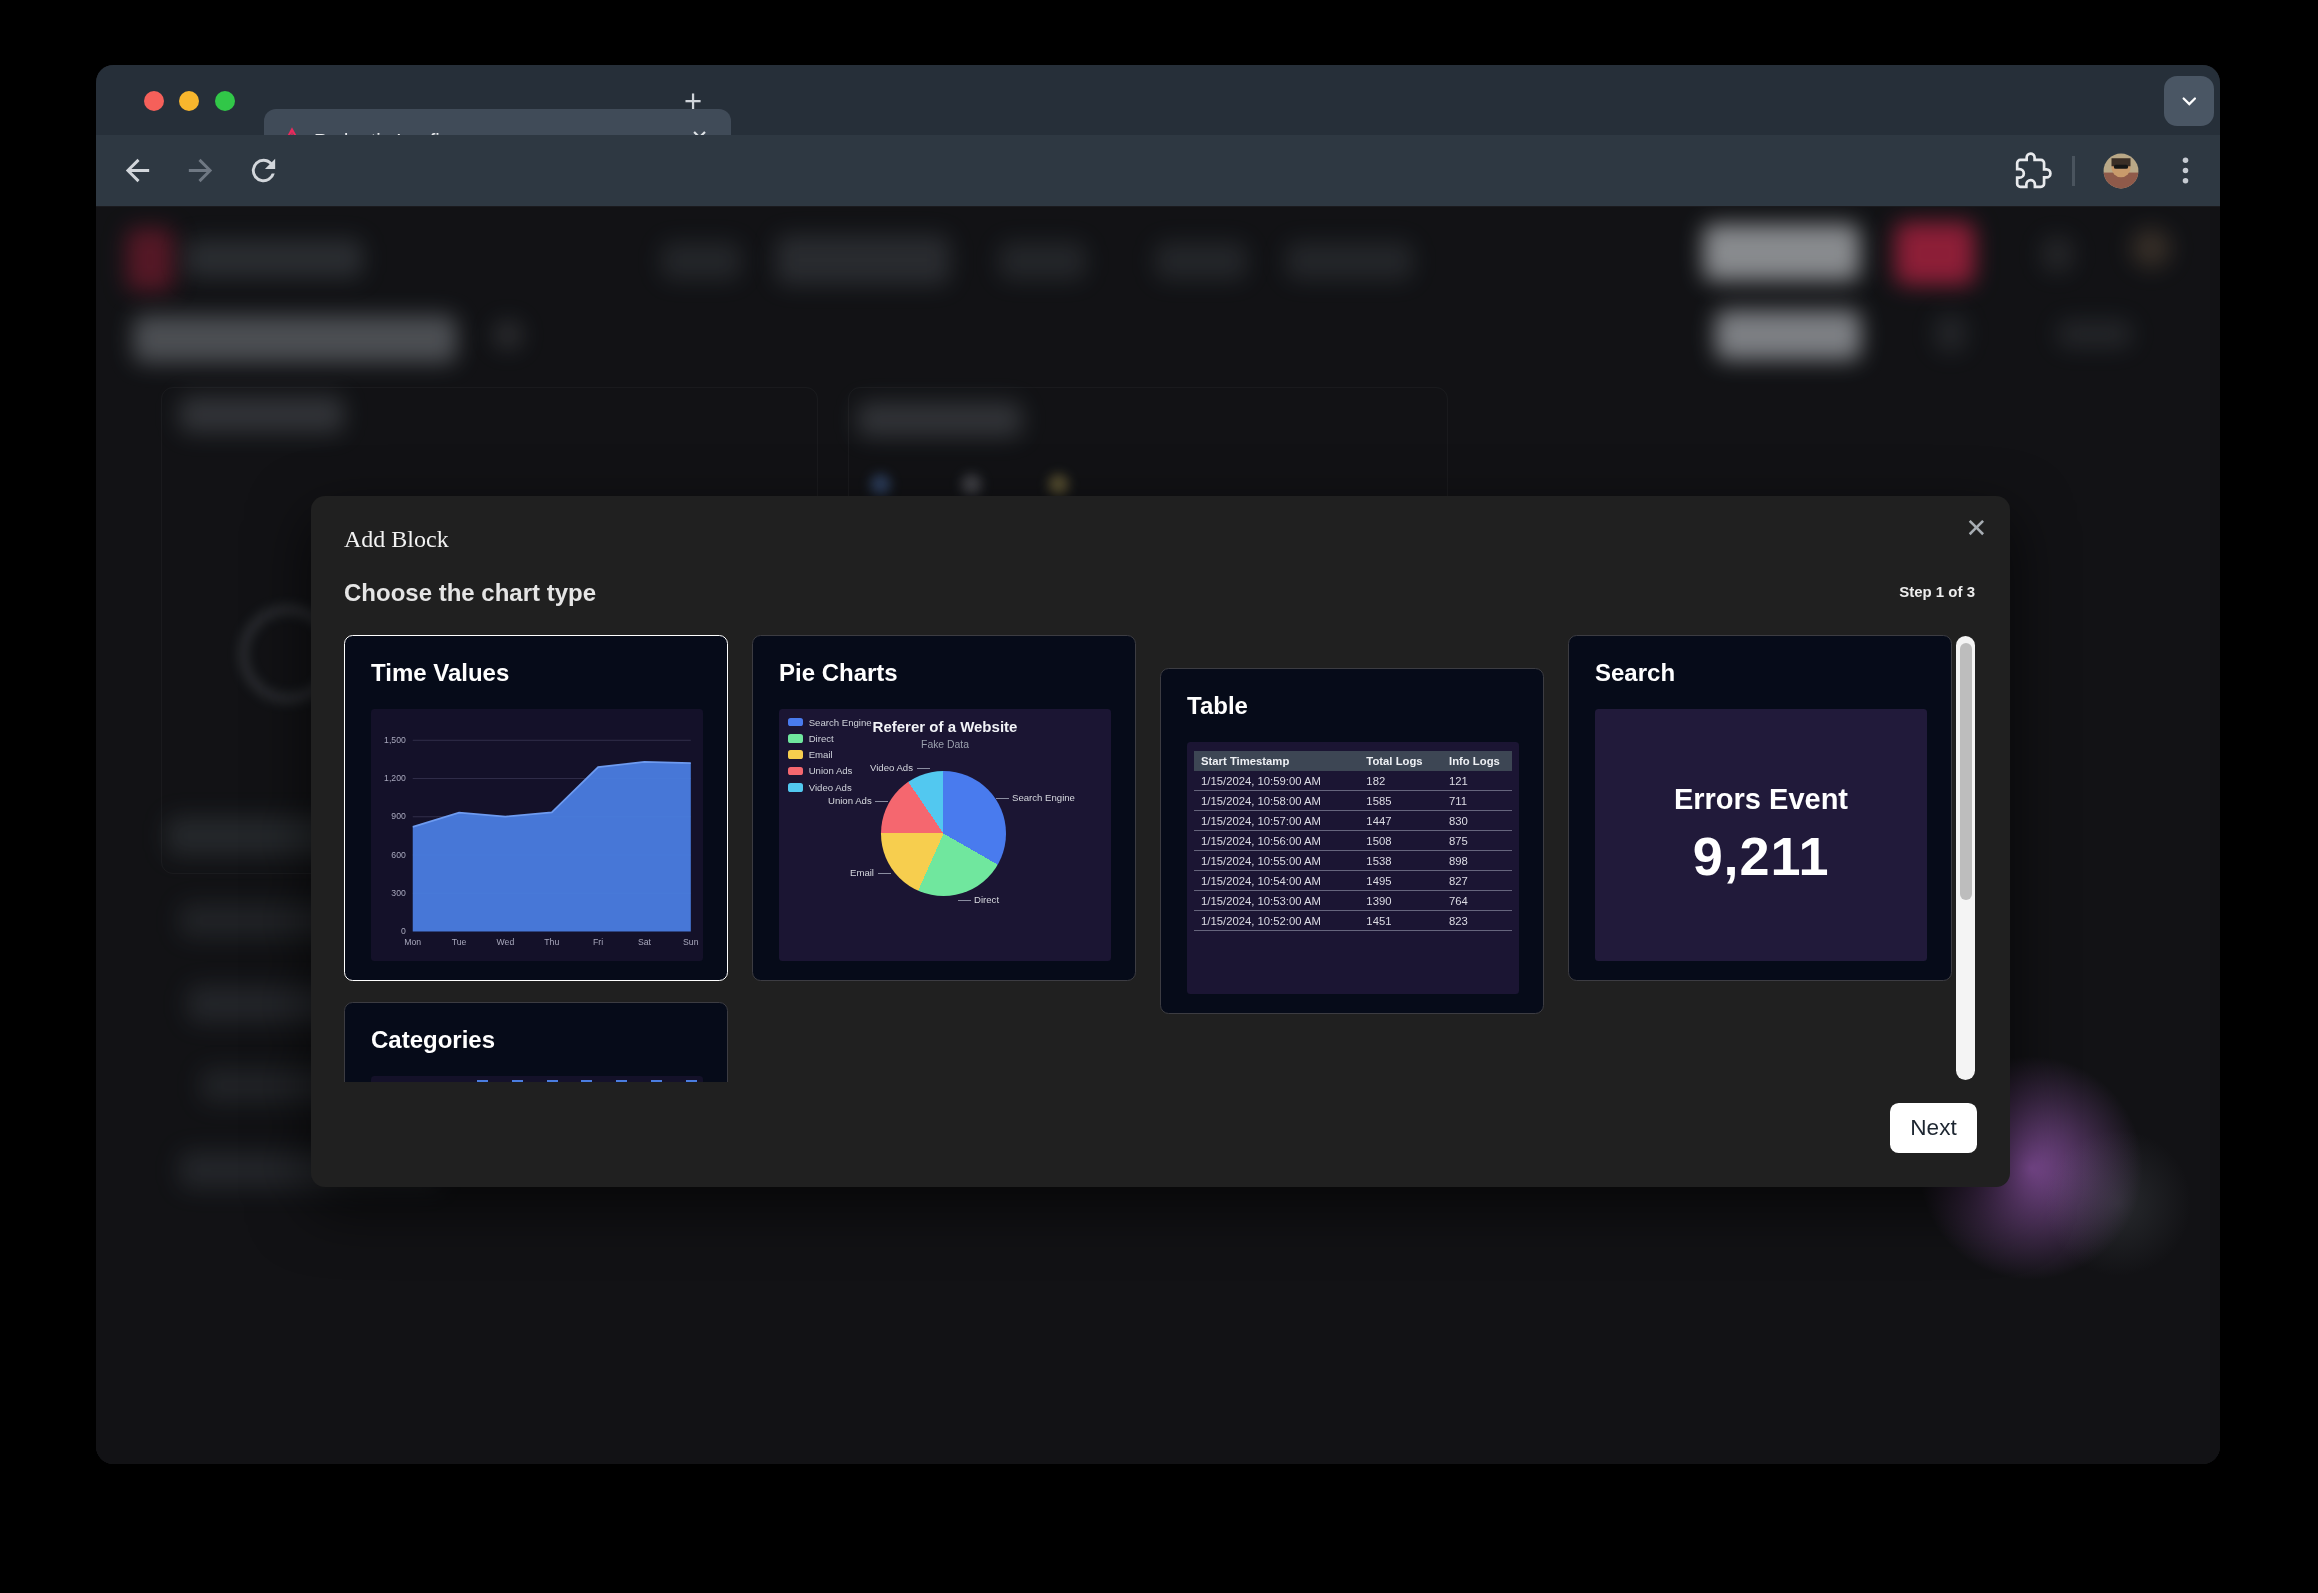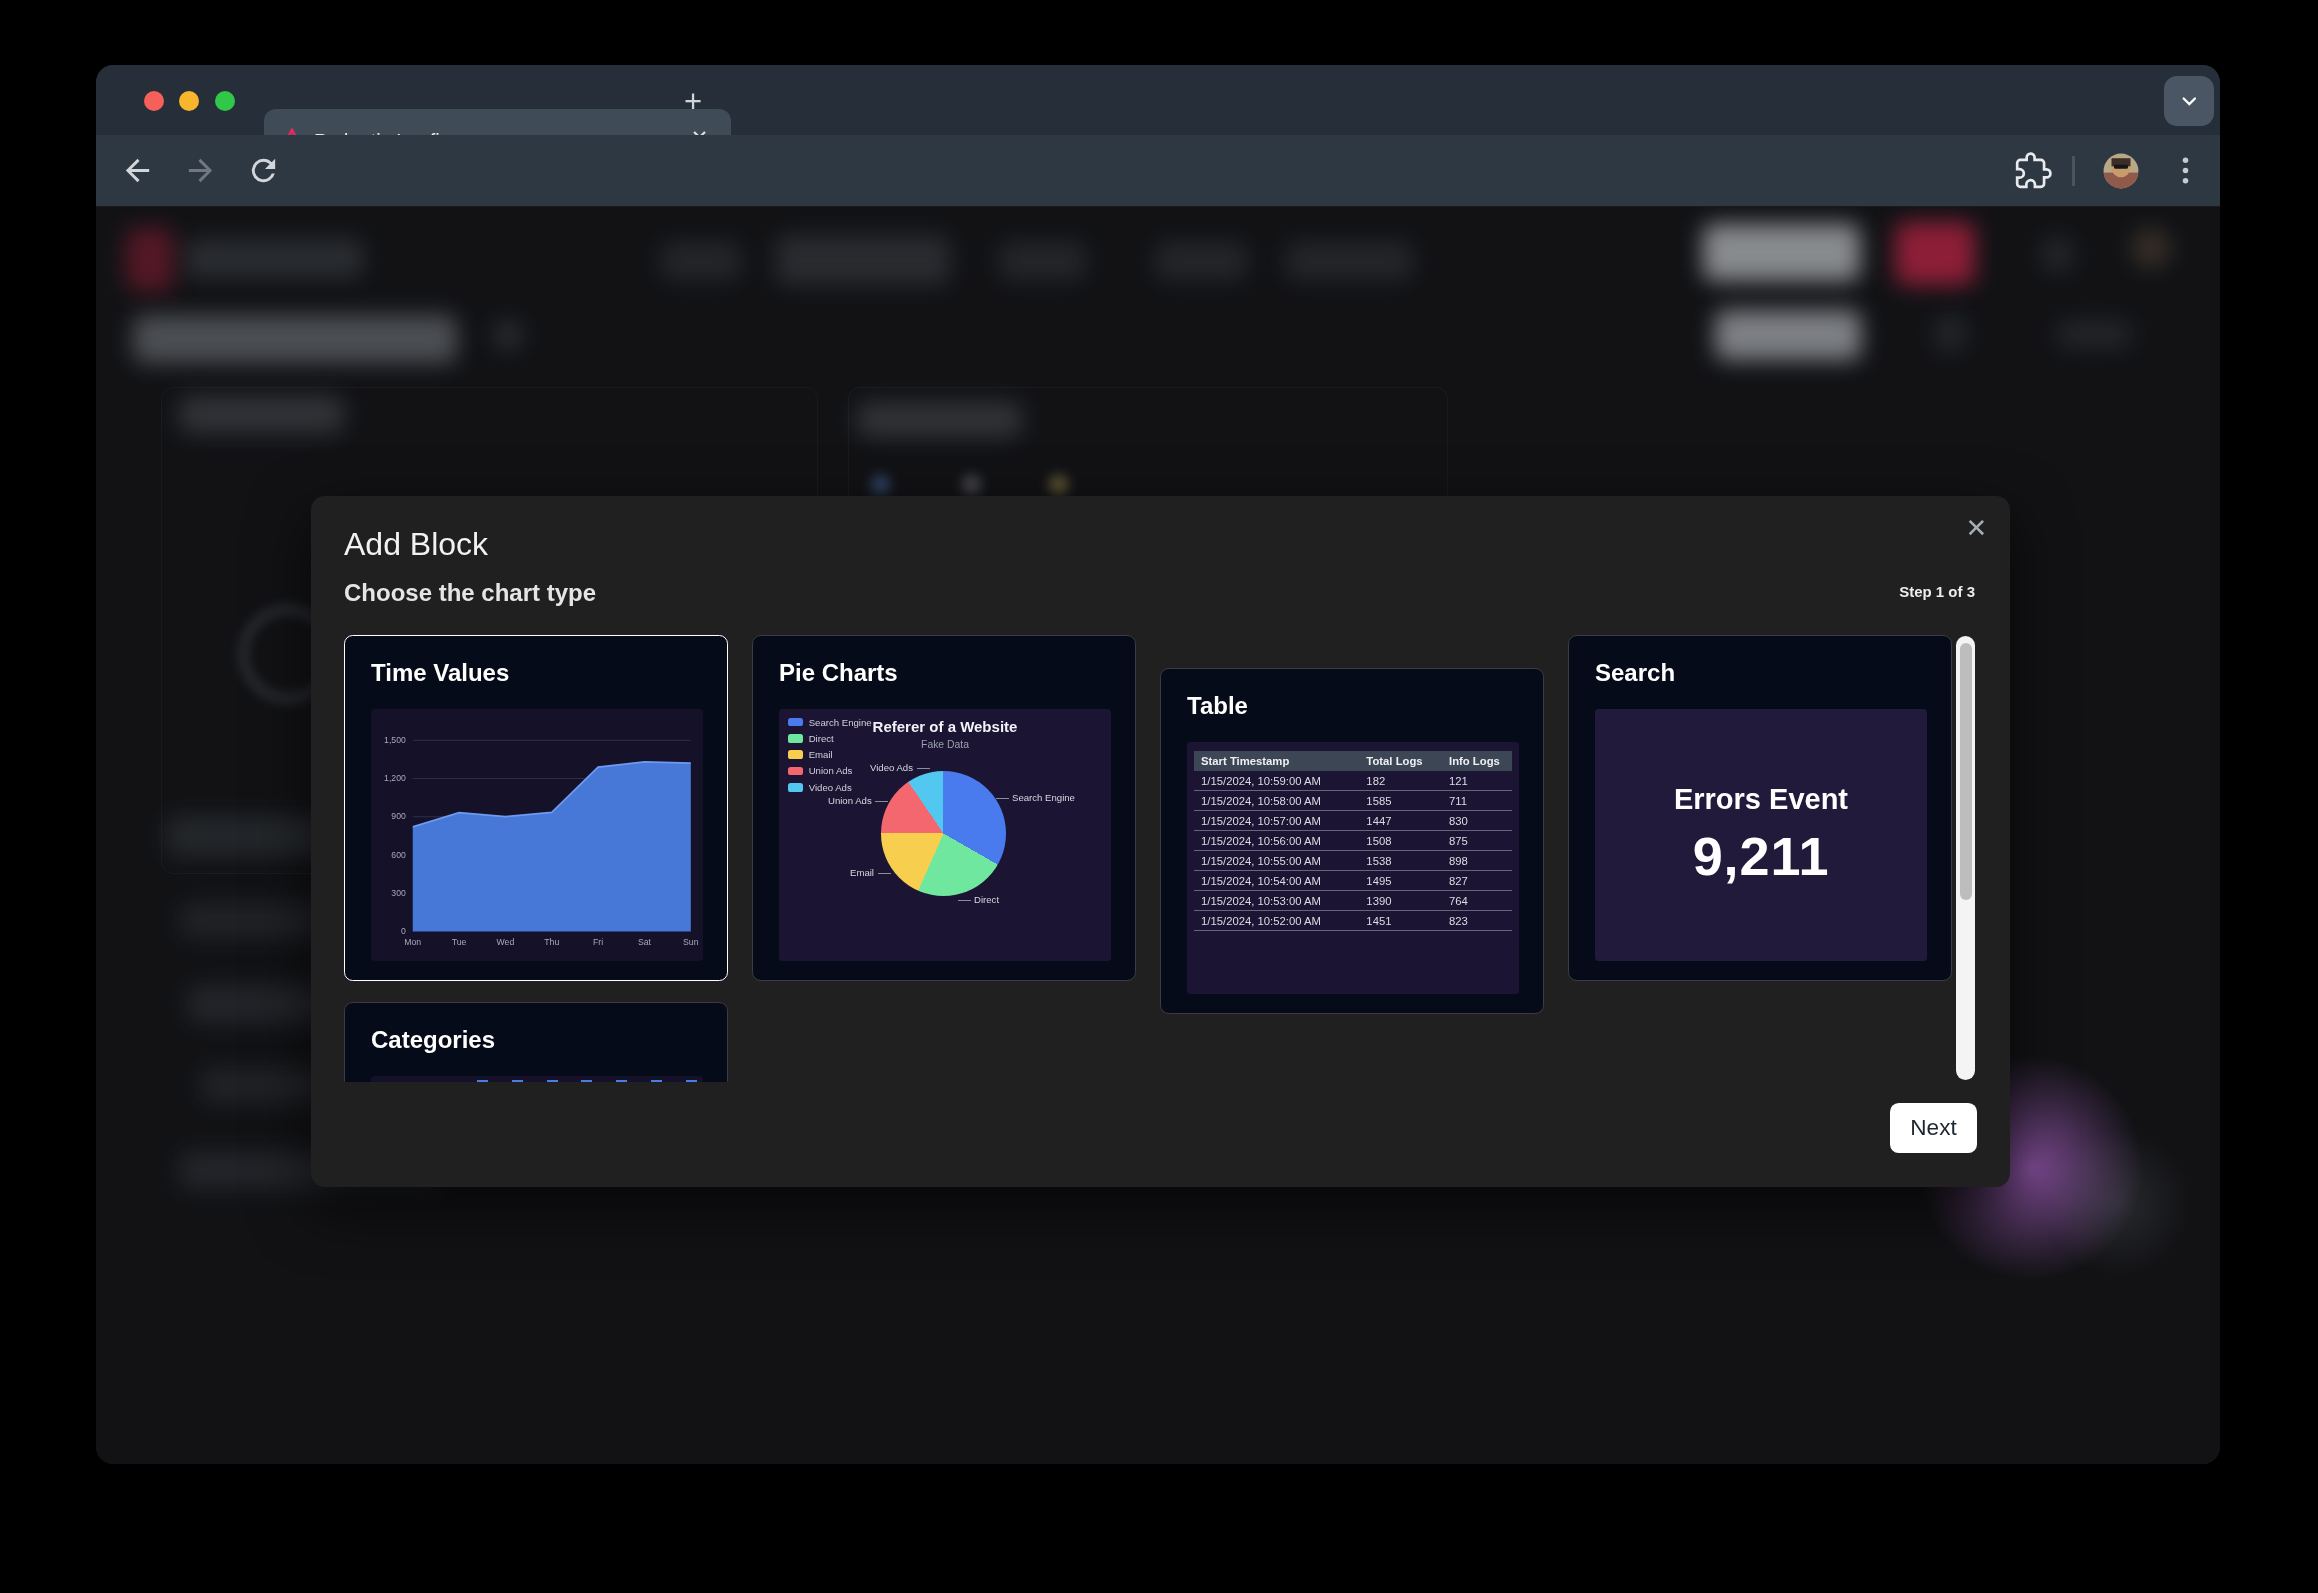--- a/index.html
+++ b/index.html
@@ -39,21 +39,21 @@
   .panel-ghost { position:absolute; border:1.7px solid rgba(255,255,255,.05); border-radius:12px; }
   #page-dim { position:absolute; inset:0; background:rgba(0,0,0,.28); z-index:2; }
   #purple-glow { position:absolute; left:1822px; top:848px; width:226px; height:226px; z-index:3;
     background:radial-gradient(circle, rgba(163,95,191,.75) 0%, rgba(163,95,191,.25) 45%, transparent 70%); }
   #gray-glow { position:absolute; left:1948px; top:922px; width:148px; height:148px; z-index:3;
     background:radial-gradient(circle, rgba(140,150,160,.18) 0%, transparent 70%); }
 
   
   #modal { position:absolute; left:215px; top:431px; width:1699px; height:691px; z-index:5;
     background:#202020; border-radius:14px; box-shadow:0 21px 61px rgba(0,0,0,.65); }
-  #modal-title { position:absolute; left:33px; top:30px; font-size:32px; font-weight:500; color:#f2f2f2; }
+  #modal-title { position:absolute; left:33px; top:30px; font-size:24px; font-weight:500; color:#f2f2f2;font-family:Liberation Serif, serif; }
   #modal-close { position:absolute; right:22.6px; top:17.4px; font-size:26px; color:#a7adb3; cursor:default; }
   #modal-subtitle { position:absolute; left:33px; top:83px; font-size:24px; font-weight:700; color:#e5e5e5; }
   #modal-step { position:absolute; right:35px; top:87px; font-size:15px; font-weight:600; color:#ededed;text-align:right; }
 
   #cards-viewport { position:absolute; left:33px; top:139px; width:1609px; height:447px; overflow:hidden; }
   .card { position:absolute; width:384px; height:346px; background:#060b19;
     border:0.9px solid #3c3c42; border-radius:8.7px; }
   .card.selected { border:1.7px solid #ffffff; }
   .card-title { position:absolute; left:26px; top:22.6px; font-size:24px; font-weight:600; color:#fff; }
   .card-panel { position:absolute; left:26px; top:73px; width:332px; height:252px; border-radius:3.5px; }

